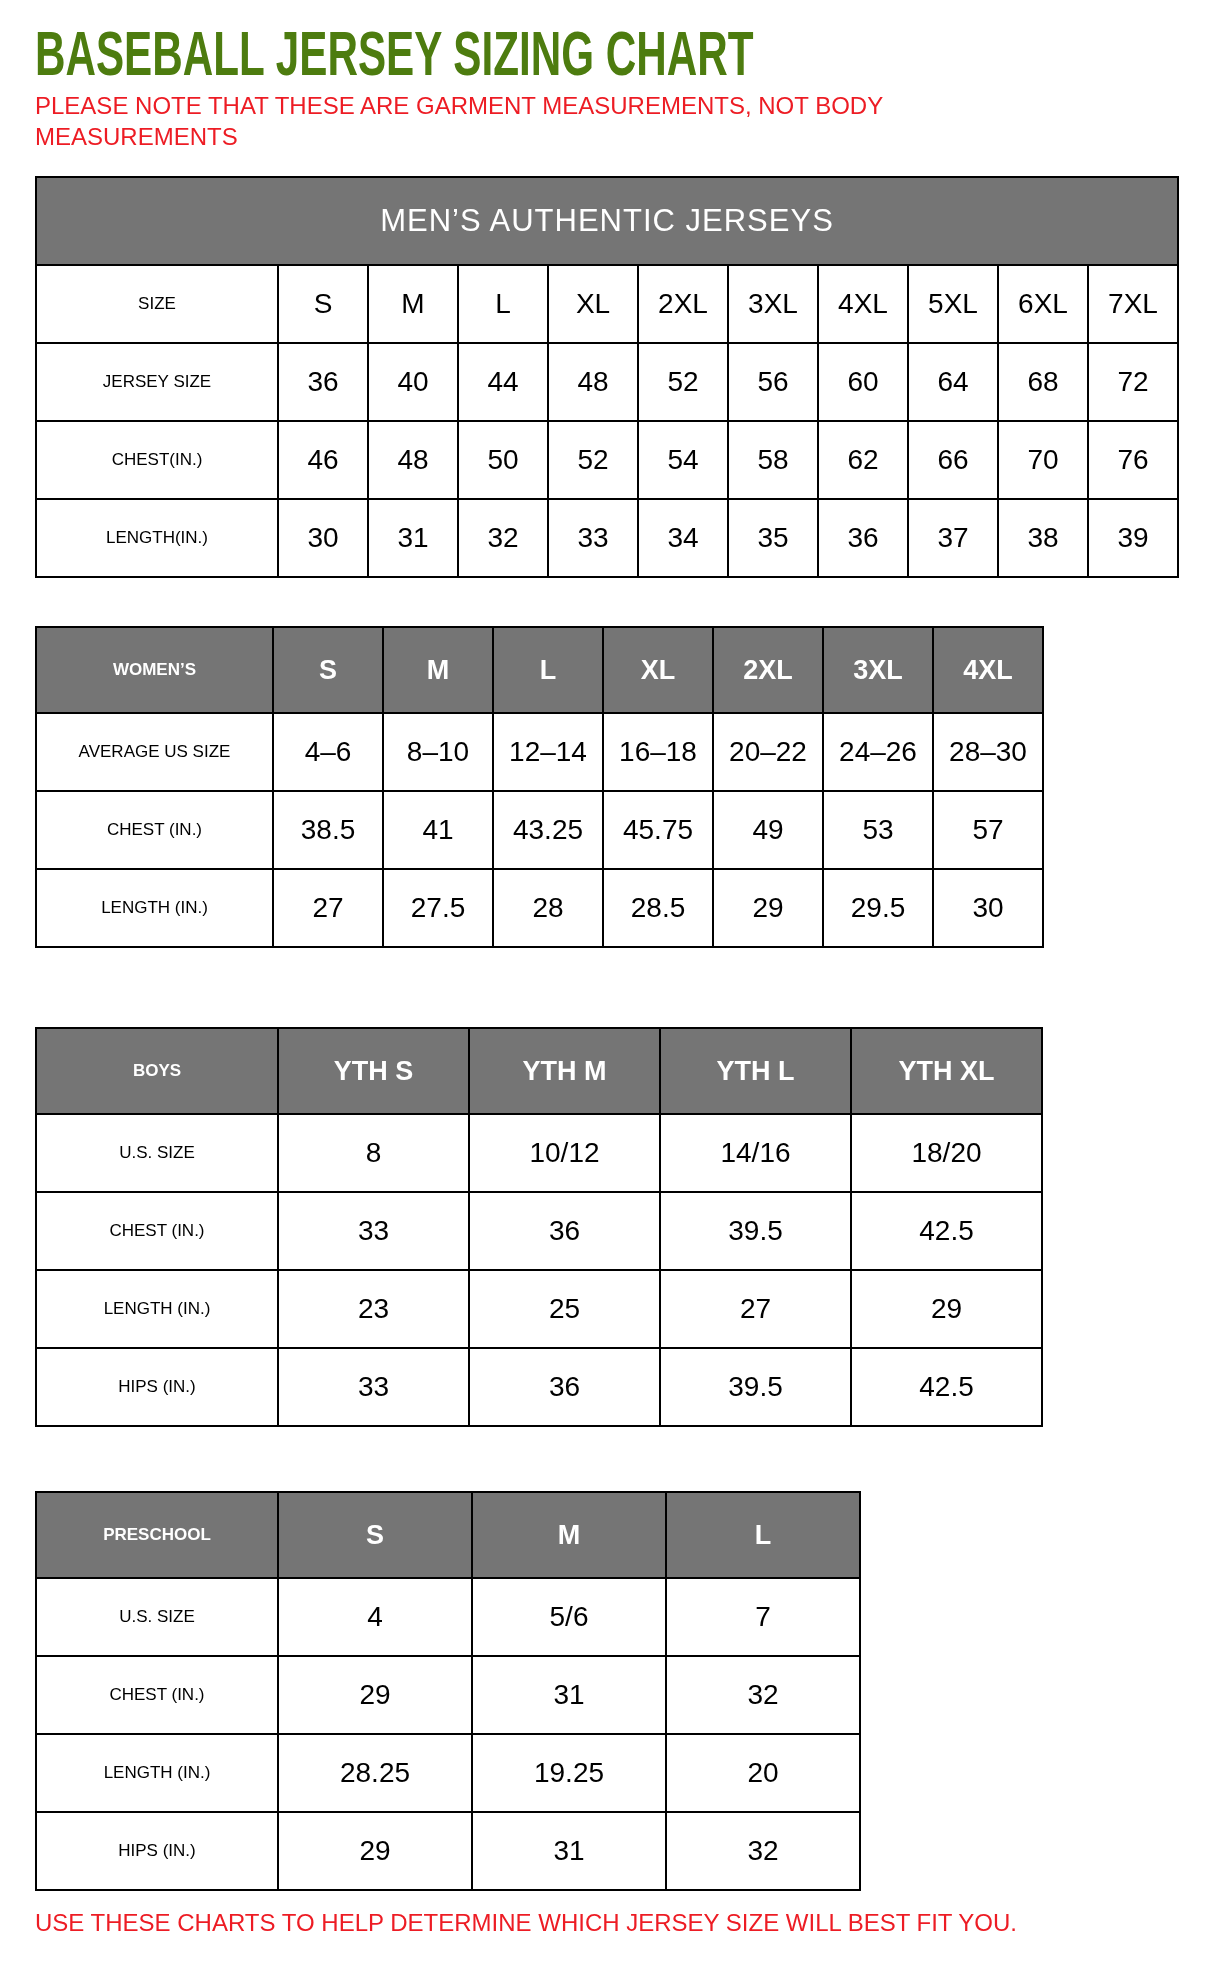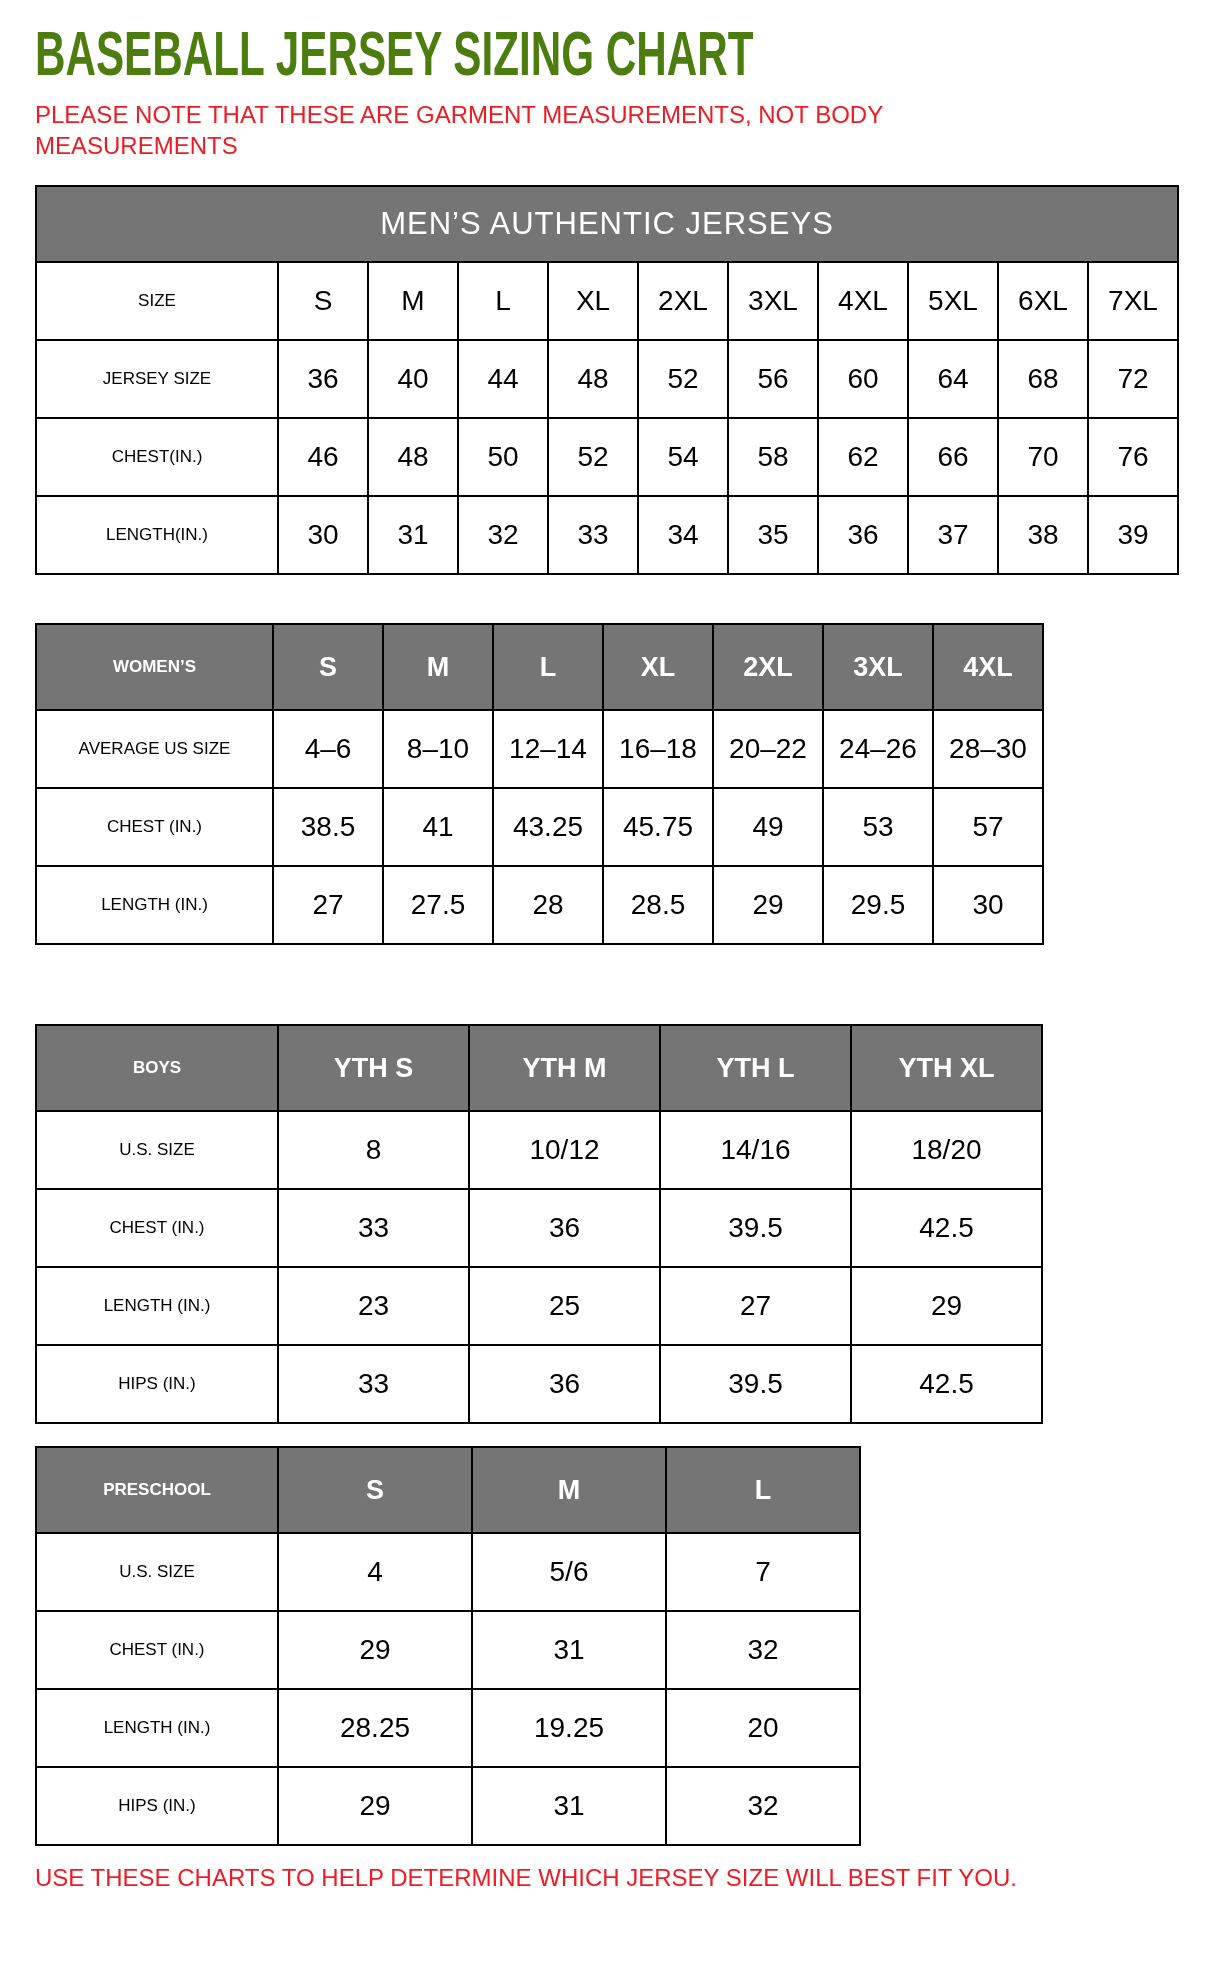--- a/index.html
+++ b/index.html
@@ -9,44 +9,44 @@
     font-family:"Liberation Sans", sans-serif;
     color:#111;
   }
   .page { padding:22px 35px 0 35px; }
 
   h1.title { font-size:63px; font-weight:bold; line-height:1.0; white-space:nowrap; color:#4d7c0f; }
   h1.title .squeeze { display:inline-block; transform:scaleX(0.67); transform-origin:0 60%; letter-spacing:0; }
 
   .note {
     color:var(--red,#ed1c24); font-size:24px; line-height:1.3;
-    max-width:900px; margin-top:14px;
+    max-width:900px; margin-top:5px;
   }
 
   table.tbl { border-collapse:collapse; table-layout:fixed; }
   .tbl th, .tbl td {
     border:2px solid #000; text-align:center; vertical-align:middle;
     overflow:hidden;
   }
   .tbl th.banner {
     background:var(--gray,#757575); color:#fff; font-weight:normal;
-    font-size:31px; height:76px; letter-spacing:1px; border:2px solid #000;
+    font-size:31px; height:88px; letter-spacing:1px; border:2px solid #000;
   }
   .tbl th.gray {
     background:var(--gray,#757575); color:#fff; font-weight:bold;
     font-size:27px; height:86px;
   }
   .tbl td { height:78px; font-size:28px; color:#000; }
   .tbl td.label-cell, .tbl th.label-cell {
     font-size:17px; padding:0 14px; line-height:1.18;
   }
   .tbl.mens    { margin-top:24px; }
   .tbl.womens  { margin-top:48px; }
   .tbl.boys    { margin-top:79px; }
-  .tbl.preschool { margin-top:22px; }
+  .tbl.preschool { margin-top:64px; }
 
   .footer { color:var(--red,#ed1c24); font-size:24px; margin-top:18px; white-space:nowrap; }
 </style>
 </head>
 <body>
 
 <div class="page">
 
   <h1 class="title"><span class="squeeze">BASEBALL JERSEY SIZING CHART</span></h1>
 

